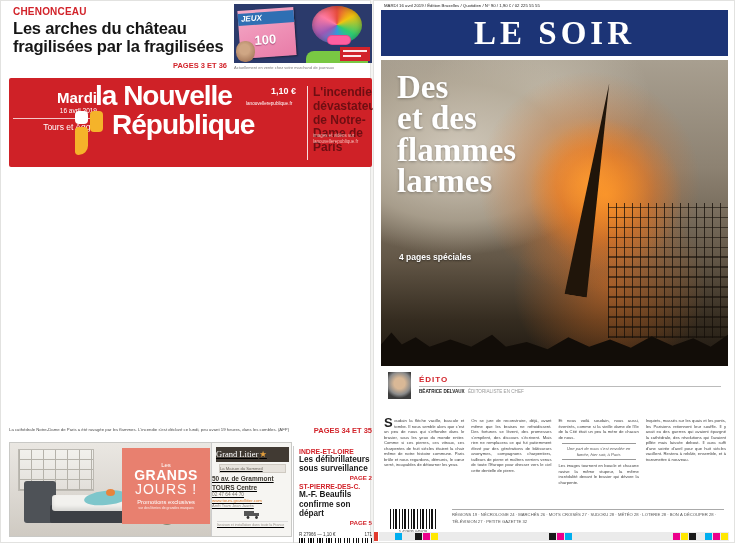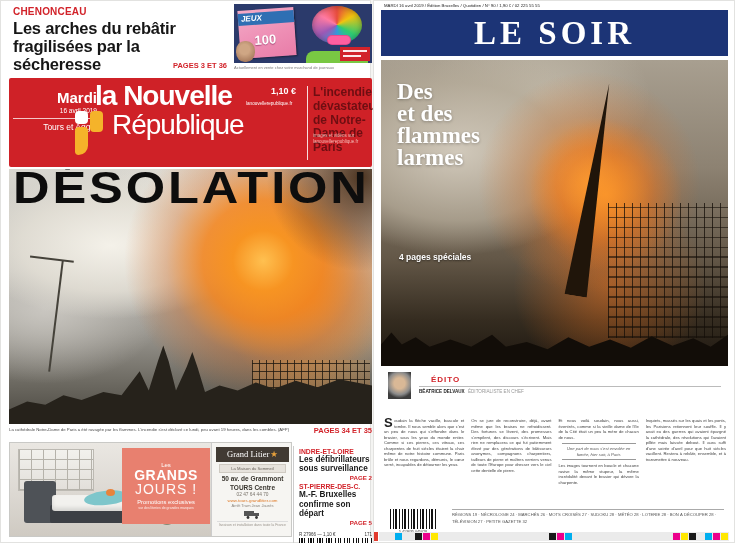--- a/index.html
+++ b/index.html
@@ -38,21 +38,21 @@
   .mDay{font-size:15px;font-weight:bold;}
   .mDate{font-size:6.5px;margin-top:1px;}
   .mRule{height:1px;background:rgba(255,255,255,.75);margin:4px 0 3px;}
   .mEdition{font-size:8.5px;}
   .mLogo{position:absolute;left:66px;top:33px;width:30px;height:46px;}
   .mLogo i{position:absolute;border-radius:4px;}
   .mLogo .s1{left:0;top:0;width:13px;height:13px;background:#ffffff;}
   .mLogo .s2{left:15px;top:0;width:13px;height:21px;background:#f5b32a;}
   .mLogo .s3{left:0;top:16px;width:13px;height:28px;background:#f5b32a;border-radius:4px 4px 10px 4px;}
   .mT1{position:absolute;left:86px;top:2px;color:#fff;font-weight:bold;font-size:28px;letter-spacing:-1px;white-space:nowrap;}
-  .mT2{position:absolute;left:103px;top:31px;color:#fff;font-weight:normal;font-size:28px;letter-spacing:-1px;white-space:nowrap;}
+  .mT2{position:absolute;left:103px;top:31px;color:#fff;font-weight:bold;font-size:28px;letter-spacing:-1px;white-space:nowrap;}
   .mSite{position:absolute;left:237px;top:23px;font-size:4.6px;color:#ffffff;}
   .mPrice{position:absolute;left:262px;top:8px;font-size:9px;font-weight:bold;color:#fff;}
   .mDiv{position:absolute;left:298px;top:8px;width:1px;height:74px;background:rgba(255,255,255,.85);}
   .mPromo{position:absolute;left:304px;top:8px;width:56px;font-size:12px;font-weight:bold;color:#6e0e12;line-height:1.15;}
   .mPromoSub{position:absolute;left:304px;top:55px;width:56px;font-size:4.5px;color:#f3bbb5;line-height:1.3;}
 
   .l-photo{left:8px;top:168px;width:363px;height:255px;overflow:hidden;background:
     radial-gradient(circle at 97% 3%, rgba(70,45,25,.95) 0%, rgba(70,45,25,.5) 10%, transparent 22%),
     radial-gradient(circle at 70% 36%, #ffc050 0%, #f79422 10%, rgba(243,130,25,.85) 20%, rgba(210,100,25,.35) 32%, transparent 46%),
     radial-gradient(circle at 84% 52%, rgba(250,150,50,.75) 0%, transparent 28%),
@@ -87,21 +87,21 @@
   .blanket{position:absolute;left:74px;top:48px;width:42px;height:14px;background:#7ec6cb;border-radius:50% 40% 40% 50%;transform:rotate(-6deg);}
   .pillow{position:absolute;left:96px;top:46px;width:9px;height:7px;background:#e8833c;border-radius:50%;}
   .plant{position:absolute;left:150px;top:62px;width:14px;height:22px;background:radial-gradient(circle at 50% 30%,#8a9478 40%,#6d755c 75%,transparent 80%);}
   .salmon{position:absolute;left:112px;top:5px;width:88px;height:76px;background:#e8806f;color:#fff;
     display:flex;flex-direction:column;align-items:center;justify-content:center;text-align:center;}
   .sLes{font-size:6px;}
   .sBig{font-size:14px;font-weight:bold;letter-spacing:.5px;line-height:1;}
   .sBig2{font-size:14px;font-weight:normal;letter-spacing:1px;line-height:1;opacity:.95;}
   .sPromo{font-size:5.8px;margin-top:3px;}
   .sSub{font-size:3.5px;opacity:.85;margin-top:1px;}
-  .glPanel{position:absolute;left:201px;top:0;width:81px;height:94px;background:#f6f5f2;border-left:1px solid #ccc;text-align:center;}
+  .glPanel{position:absolute;left:201px;top:0;width:81px;height:94px;background:#f6f5f2;border-left:1px solid #ccc;text-align:left;text-decoration:underline;}
   .glBrand{margin:4px 4px 0;height:15px;background:#413a33;color:#fff;font-family:"Liberation Serif",serif;
     font-size:8.5px;line-height:15px;}
   .glStar{color:#e8a13c;margin-left:1px;}
   .glTag{margin:2px 7px 0;font-size:4.2px;color:#6b655e;background:#e7e3dd;border:1px solid #cfcac2;padding:1px 0;}
   .glAddr{font-weight:bold;font-size:6.5px;color:#3a362f;margin-top:2px;line-height:1.1;}
   .glPhone{font-size:4.8px;color:#7a746c;margin-top:1px;}
   .glSite{font-size:4.4px;color:#e07b28;margin-top:1px;}
   .glTram{font-size:4px;color:#8a847c;}
   .glTruck{display:block;margin:2px auto 0;}
   .glDeliv{font-size:3.5px;color:#9a948c;border-top:1px solid #ddd;margin:2px 5px 0;padding-top:1px;}
@@ -127,30 +127,30 @@
     linear-gradient(180deg,#a89f90 0%,#8d8272 35%,#635747 65%,#352c20 85%,#1d1710 100%);}
   .spireGlow{position:absolute;left:150px;top:55px;width:150px;height:160px;
     background:radial-gradient(circle,rgba(255,150,40,.85) 0%,rgba(245,120,25,.4) 40%,transparent 70%);}
   .spire{position:absolute;left:196px;top:22px;width:28px;height:215px;background:#20150a;
     clip-path:polygon(55% 0,95% 100%,15% 100%);transform:rotate(9deg);}
   .rScaffold{position:absolute;right:0;bottom:28px;width:120px;height:135px;background:
     repeating-linear-gradient(90deg, rgba(20,14,8,.75) 0 1.5px, transparent 1.5px 8px),
     repeating-linear-gradient(0deg, rgba(20,14,8,.6) 0 1.5px, transparent 1.5px 10px);}
   .rSil{position:absolute;left:0;bottom:0;width:100%;height:48px;background:#120d08;
     clip-path:polygon(0 100%,0 55%,3% 30%,6% 55%,10% 40%,14% 60%,20% 45%,26% 60%,32% 35%,36% 60%,42% 50%,48% 65%,54% 40%,60% 60%,66% 45%,72% 62%,78% 38%,84% 58%,90% 42%,95% 60%,100% 35%,100% 100%);}
-  .rHead{position:absolute;left:16px;top:21px;color:#fff;font-family:"Liberation Serif",serif;
-    font-weight:bold;font-size:23px;line-height:.95;text-shadow:0 1px 3px rgba(0,0,0,.3);}
+  .rHead{position:absolute;left:16px;top:12px;color:#fff;font-family:"Liberation Serif",serif;
+    font-weight:bold;font-size:33px;line-height:.95;text-shadow:0 1px 3px rgba(0,0,0,.3);}
   .rSub{position:absolute;left:18px;top:158px;width:128px;color:#f4f2ec;font-size:7.3px;line-height:1.3;
     text-shadow:0 1px 2px rgba(0,0,0,.55);}
   .rPages{position:absolute;left:18px;top:192px;color:#fff;font-size:8.5px;font-weight:bold;
     text-shadow:0 1px 2px rgba(0,0,0,.55);}
 
   .edPhoto{left:14px;top:371px;width:23px;height:27px;
     background:radial-gradient(circle at 50% 42%,#d9b896 28%,#8a8a8a 58%,#3d3d3d 76%);}
-  .edLabel{left:45px;top:374px;color:#d2232a;font-weight:bold;font-size:8px;letter-spacing:1px;margin-left:12px;}
+  .edLabel{left:45px;top:374px;color:#d2232a;font-weight:bold;font-size:8px;letter-spacing:1px;}
   .edRule{left:45px;top:385px;width:302px;height:1px;background:#bbb;}
   .edByline{left:45px;top:388px;font-size:4.6px;color:#222;}
   .edAuthor{font-weight:bold;}
   .edRole{color:#999;margin-left:2px;}
   .edHead{left:10px;top:399px;width:342px;font-size:12.5px;font-weight:bold;color:#111;letter-spacing:-.2px;}
   .edCols{left:10px;top:417px;width:342px;height:88px;display:flex;gap:7px;overflow:hidden;}
   .col{flex:1;font-size:4.2px;line-height:1.32;color:#3d3d3d;text-align:justify;}
   .colFirst::first-letter{font-size:13px;font-weight:bold;float:left;line-height:.8;padding-right:1.5px;color:#222;}
   .quote{display:block;border-top:1px solid #999;border-bottom:1px solid #999;margin:3px 3px;padding:2px 1px;
     font-style:italic;text-align:center;color:#555;}
@@ -162,21 +162,21 @@
   .rCmyk{left:5px;top:531px;width:350px;height:9px;background:#ebebeb;}
   .rCmyk i{position:absolute;top:1px;width:7px;height:7px;}
   .sqK{background:#191919;} .sqC{background:#00aeef;} .sqM{background:#ec008c;} .sqY{background:#ffe800;}
   .gutterRed{left:0;top:531px;width:4px;height:9px;background:#e23b2e;}
 </style>
 </head>
 <body>
 
 <div class="page" id="pageL">
   <div class="abs l-kicker">CHENONCEAU</div>
-  <div class="abs l-headline">Les arches du rebâtir fragilisées par la sécheresse</div>
+  <div class="abs l-headline">Les arches du château fragilisées par la fragilisées</div>
   <div class="abs l-pagesTop">PAGES 3 ET 36</div>
 
   <div class="abs l-adTop">
     <div class="wig"></div>
     <div class="glasses"></div>
     <div class="shoulders"></div>
     <div class="mag">
       <div class="magBand">JEUX</div>
       <div class="mag100">100</div>
     </div>
@@ -199,27 +199,20 @@
       </div>
     <div class="mT1">la Nouvelle</div>
     <div class="mT2">République</div>
     <div class="mSite">lanouvellerepublique.fr</div>
     <div class="mPrice">1,10 €</div>
     <div class="mDiv"></div>
     <div class="mPromo">L'incendie dévastateur de Notre-Dame de Paris</div>
     <div class="mPromoSub">images et vidéos sur lanouvellerepublique.fr</div>
   </div>
 
-  <div class="abs l-photo">
-    <div class="crane"></div>
-    <div class="scaffold"></div>
-    <div class="fireline"></div>
-    <div class="sil"></div>
-    <div class="l-big">DÉSOLATION</div>
-  </div>
   <div class="abs l-caption">La cathédrale Notre-Dame de Paris a été ravagée par les flammes. L'incendie s'est déclaré ce lundi, peu avant 19 heures, dans les combles. (AFP)</div>
   <div class="abs l-pagesMain">PAGES 34 ET 35</div>
 
   <div class="abs l-ad">
     <div class="window"></div>
     <div class="headboard"></div>
     <div class="bedbase"></div>
     <div class="mattress"></div>
     <div class="blanket"></div>
     <div class="pillow"></div>
@@ -247,21 +240,21 @@
       </svg>
       <div class="glDeliv">livraison et installation dans toute la France</div>
     </div>
   </div>
 
   <div class="abs l-briefs">
     <div class="bKicker">INDRE-ET-LOIRE</div>
     <div class="bTitle">Les défibrillateurs sous surveillance</div>
     <div class="bPage">PAGE 2</div>
     <div class="bKicker">ST-PIERRE-DES-C.</div>
-    <div class="bTitle">M.-F. Bruxelles confirme son départ</div>
+    <div class="bTitle">M.-F. Beaufils confirme son départ</div>
     <div class="bPage">PAGE 5</div>
     <div class="bcMeta">
       <span>R 27966 — 1,10 €</span>
       <span>171</span>
     </div>
     <div class="bc"></div>
   </div>
 </div>
 
 <div class="page" id="pageR">

